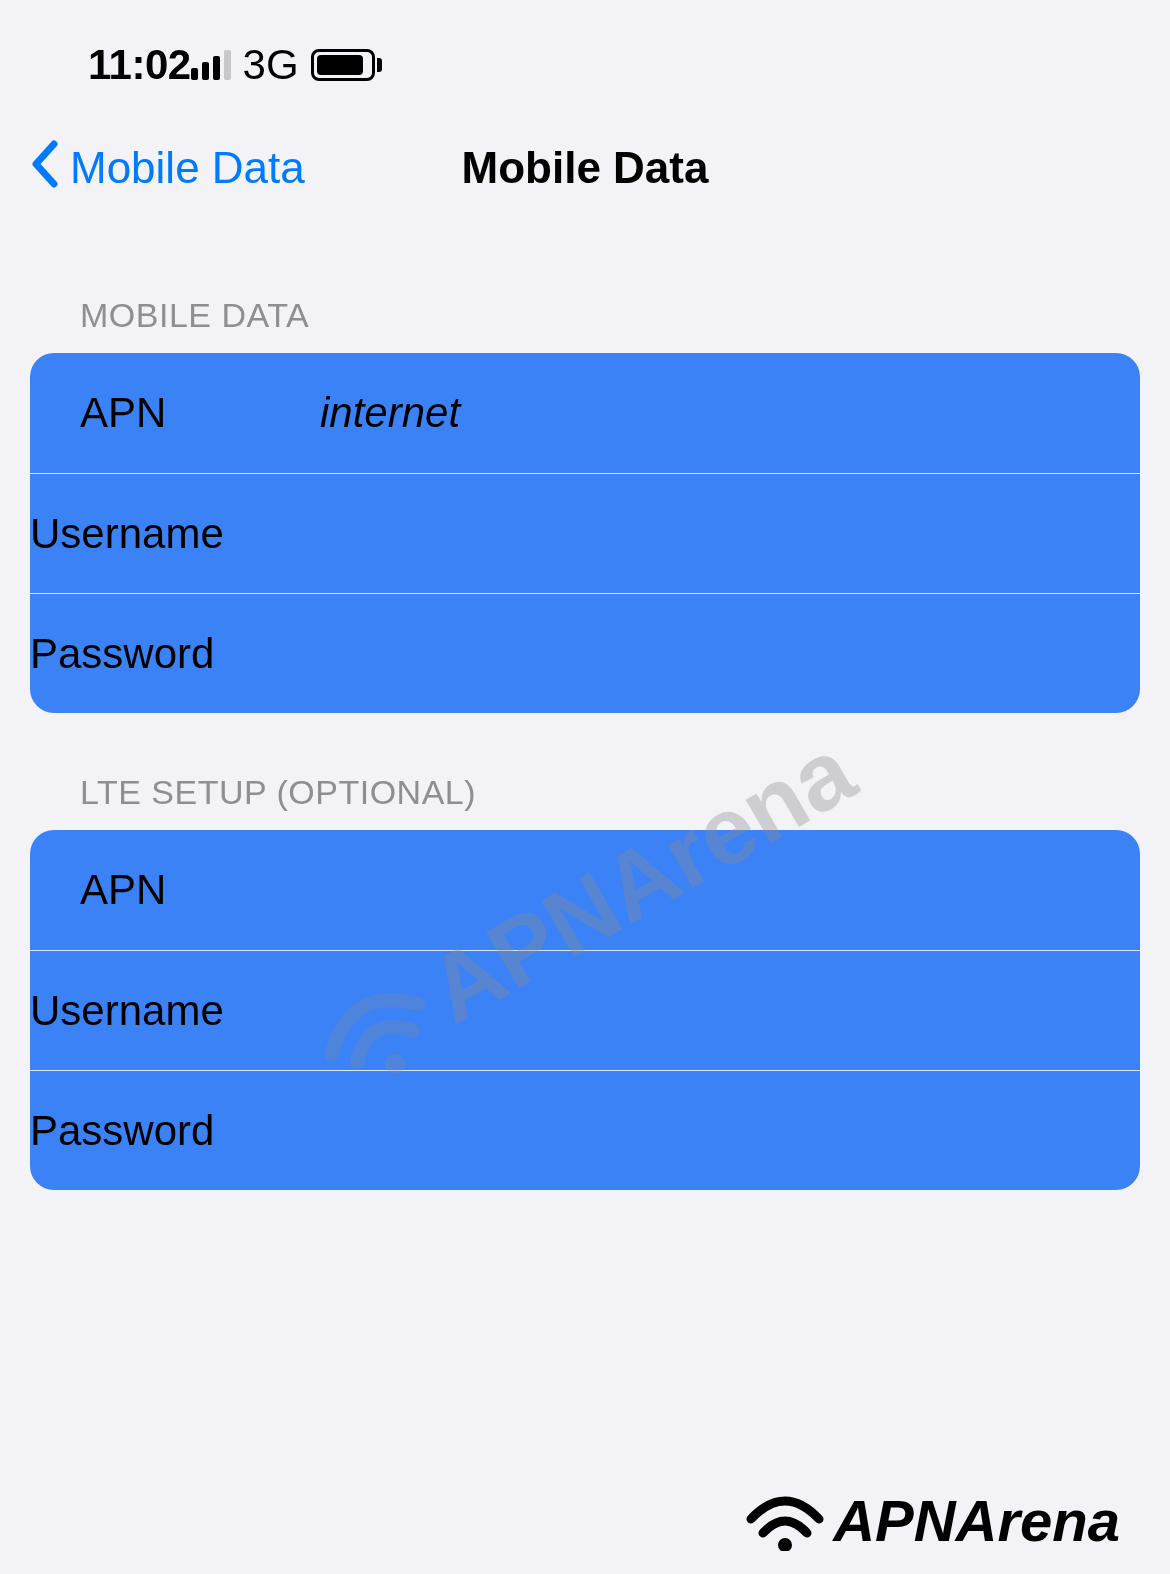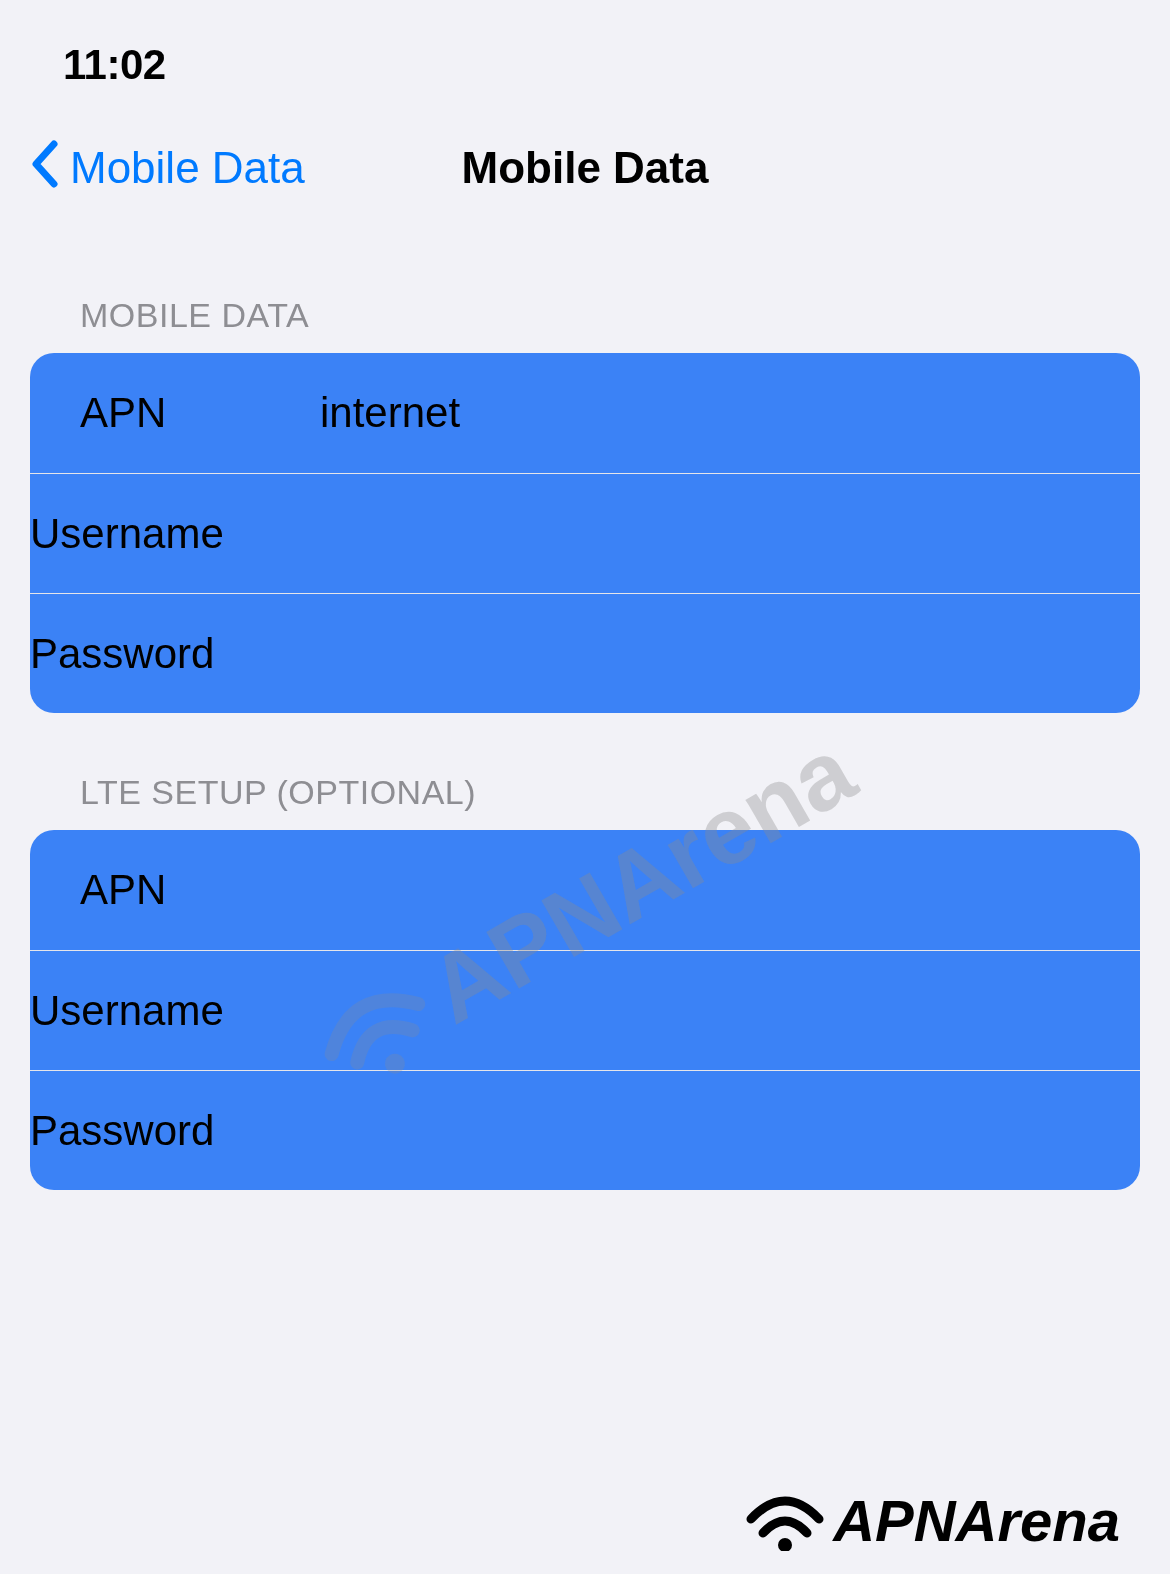--- a/index.html
+++ b/index.html
@@ -12,21 +12,21 @@
       font-family: -apple-system, BlinkMacSystemFont, "SF Pro Text", "Helvetica Neue", Arial, sans-serif;
       background: #f2f2f7;
       width: 1170px;
       height: 1574px;
       position: relative;
       overflow: hidden;
     }
     .status-bar {
       display: flex;
       align-items: center;
-      padding: 40px 60px 20px 63px;
+      padding: 40px 60px 20px 88px;
       height: 110px;
     }
     .status-time {
       font-size: 42px;
       font-weight: 600;
       color: #000;
       letter-spacing: -0.5px;
     }
     .status-right {
       display: flex;
@@ -138,20 +138,21 @@
       flex-shrink: 0;
     }
     .row-input {
       font-size: 42px;
       color: #000;
       border: none;
       outline: none;
       background: transparent;
       flex: 1;
       font-family: inherit;
+      font-style: italic;
     }
     .row-input::placeholder {
       color: #c7c7cc;
     }
     .watermark-center {
       position: absolute;
       left: 50%;
       top: 58%;
       transform: translate(-50%, -50%) rotate(-30deg);
       font-size: 95px;
@@ -180,20 +181,35 @@
     }
     .wifi-icon-svg {
       display: inline-block;
     }
   </style>
 </head>
 <body>
 
 <div class="status-bar">
   <div class="status-time">11:02</div>
+  <div class="status-right">
+    <div class="signal-bars">
+      <div class="signal-bar b1"></div>
+      <div class="signal-bar b2"></div>
+      <div class="signal-bar b3"></div>
+      <div class="signal-bar b4"></div>
+    </div>
+    <div class="network-type">3G</div>
+    <div class="battery">
+      <div class="battery-body">
+          <div class="battery-fill"></div>
+        </div>
+      <div class="battery-tip"></div>
+    </div>
+  </div>
 </div>
 
 <div class="nav-bar">
   <div class="back-button">
     <span class="chevron-back">
       <svg width="30" height="48" viewBox="0 0 30 48" fill="none">
         <path d="M24 4 L6 24 L24 44" stroke="#007aff" stroke-width="7" stroke-linecap="round" stroke-linejoin="round"></path>
       </svg>
     </span>
     <span>Mobile Data</span>

